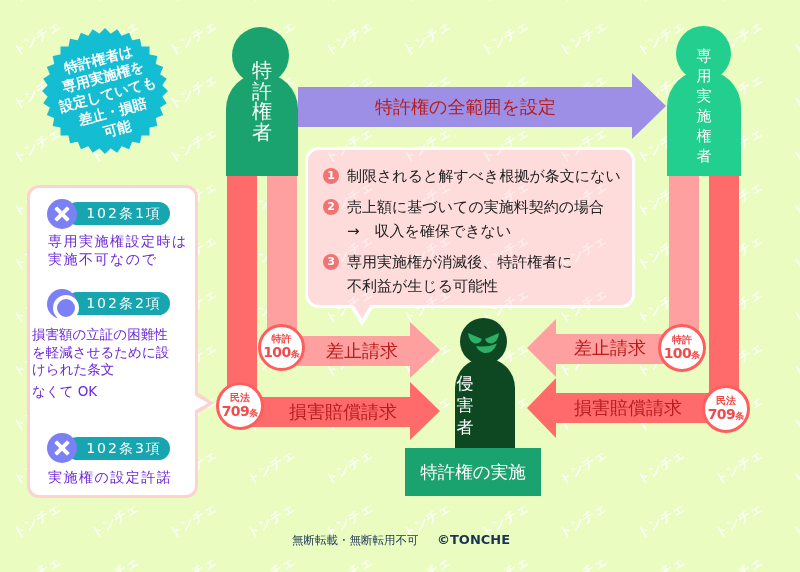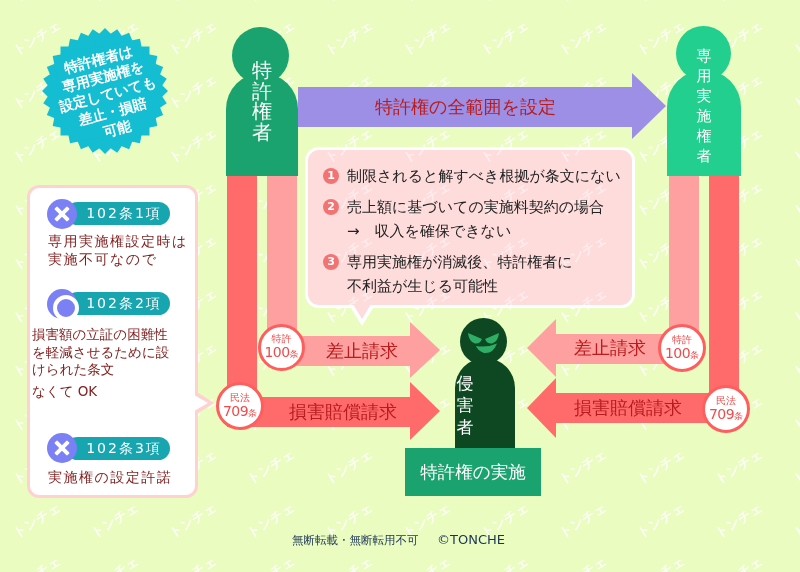--- a/index.html
+++ b/index.html
@@ -25,21 +25,21 @@
 
 
 .bar{position:absolute}
 .red{background:#ff6b6b}
 .pink{background:#ffa0a0}
 .purple{background:#9d8ee6}
 .tri{position:absolute;width:0;height:0}
 .alabel{position:absolute;color:#b91c1c;font-size:18px;line-height:20px;text-align:center;white-space:nowrap}
 
 
-.basis{position:absolute;border-radius:50%;background:#fff;border:3px solid #ff5e5e;display:flex;flex-direction:column;align-items:center;justify-content:center;color:#f04a4a;font-weight:normal}
+.basis{position:absolute;border-radius:50%;background:#fff;border:3px solid #ff5e5e;display:flex;flex-direction:column;align-items:center;justify-content:center;color:#f04a4a;font-weight:bold}
 .basis .law{font-size:10px;line-height:12px}
 .basis .art{font-size:14px;line-height:15px;letter-spacing:-0.5px;white-space:nowrap}
 .basis .unit{font-size:9px;letter-spacing:0}
 
 
 .bubble{position:absolute;left:305px;top:147px;width:330px;height:161px;border:3px solid #fff;border-radius:14px;background:#ffdcdc;overflow:hidden}
 .bubble-wm{position:absolute;left:-308px;top:-150px;opacity:.55}
 .reasons{position:absolute;left:15px;top:14px}
 .reason{display:flex;align-items:flex-start;margin-bottom:7px}
 .num{width:16px;height:16px;border-radius:50%;background:#f27373;color:#fff;font-size:11px;line-height:16px;font-weight:bold;text-align:center;margin-top:4px;flex:none}
@@ -50,30 +50,30 @@
 
 .panel{position:absolute;left:27px;top:185px;width:171px;height:313px;border:3px solid #ffd2d2;border-radius:12px;background:#fff}
 .ptail-out{position:absolute;left:197px;top:392px;width:0;height:0;border-top:11px solid transparent;border-bottom:11px solid transparent;border-left:17px solid #ffd2d2}
 .ptail-in{position:absolute;left:194px;top:395px;width:0;height:0;border-top:8px solid transparent;border-bottom:8px solid transparent;border-left:14px solid #fff}
 .pill{position:absolute;left:66px;width:104px;height:23px;border-radius:12px;background:#17a5b0;color:#fff;font-size:14px;line-height:23px;letter-spacing:2px;text-align:center;padding-left:12px;white-space:nowrap}
 .mark{position:absolute;left:47px;width:30px;height:30px;border-radius:50%;background:#7b80f5}
 .mark.cross::before,.mark.cross::after{content:"";position:absolute;left:13px;top:6px;width:4px;height:18px;background:#fff;border-radius:1px}
 .mark.cross::before{transform:rotate(45deg)}
 .mark.cross::after{transform:rotate(-45deg)}
 .mark.ring::before{content:"";position:absolute;left:6px;top:6px;width:18px;height:18px;border:4px solid #fff;border-radius:50%}
-.ptext{position:absolute;font-size:14px;line-height:18px;color:#7f1d1d;white-space:nowrap}
+.ptext{position:absolute;font-size:14px;line-height:18px;color:#6d28d9;white-space:nowrap}
 .ptext.wide{letter-spacing:1.5px;left:48px}
 .ptext.tight{font-size:13.5px;line-height:17.5px;left:32px}
 
 
 .action-box{position:absolute;left:405px;top:448px;width:136px;height:48px;background:#1ba36f;color:#fff;font-size:17.5px;line-height:48px;text-align:center;white-space:nowrap}
 
 
 .footer-notice{position:absolute;left:292px;top:533px;font-size:11.5px;line-height:14px;color:#1b3456;white-space:nowrap}
-.footer-copy{position:absolute;left:437px;top:532px;font-size:13px;line-height:16px;font-weight:normal;color:#1b3456;white-space:nowrap}
+.footer-copy{position:absolute;left:437px;top:532px;font-size:13px;line-height:16px;font-weight:bold;color:#1b3456;white-space:nowrap}
 </style>
 </head>
 <body>
 
 <div id="canvas">
 
   <svg class="layer" width="800" height="572">
     <defs>
       <text id="wm-unit" class="wm-text" x="37" y="42" text-anchor="middle" transform="rotate(-32 37 38)">トンチェ</text>
       <g id="wm-row">

